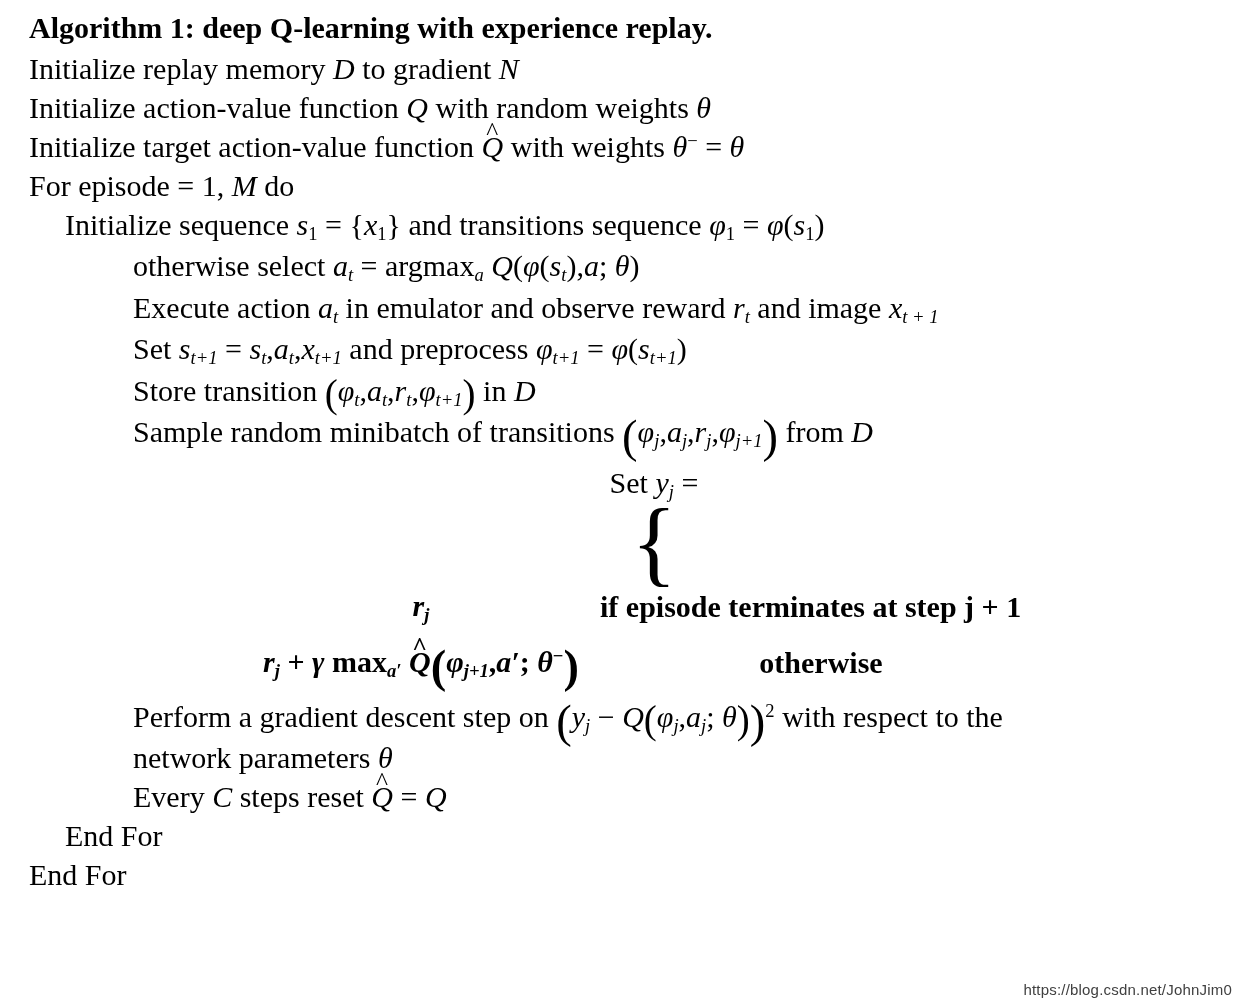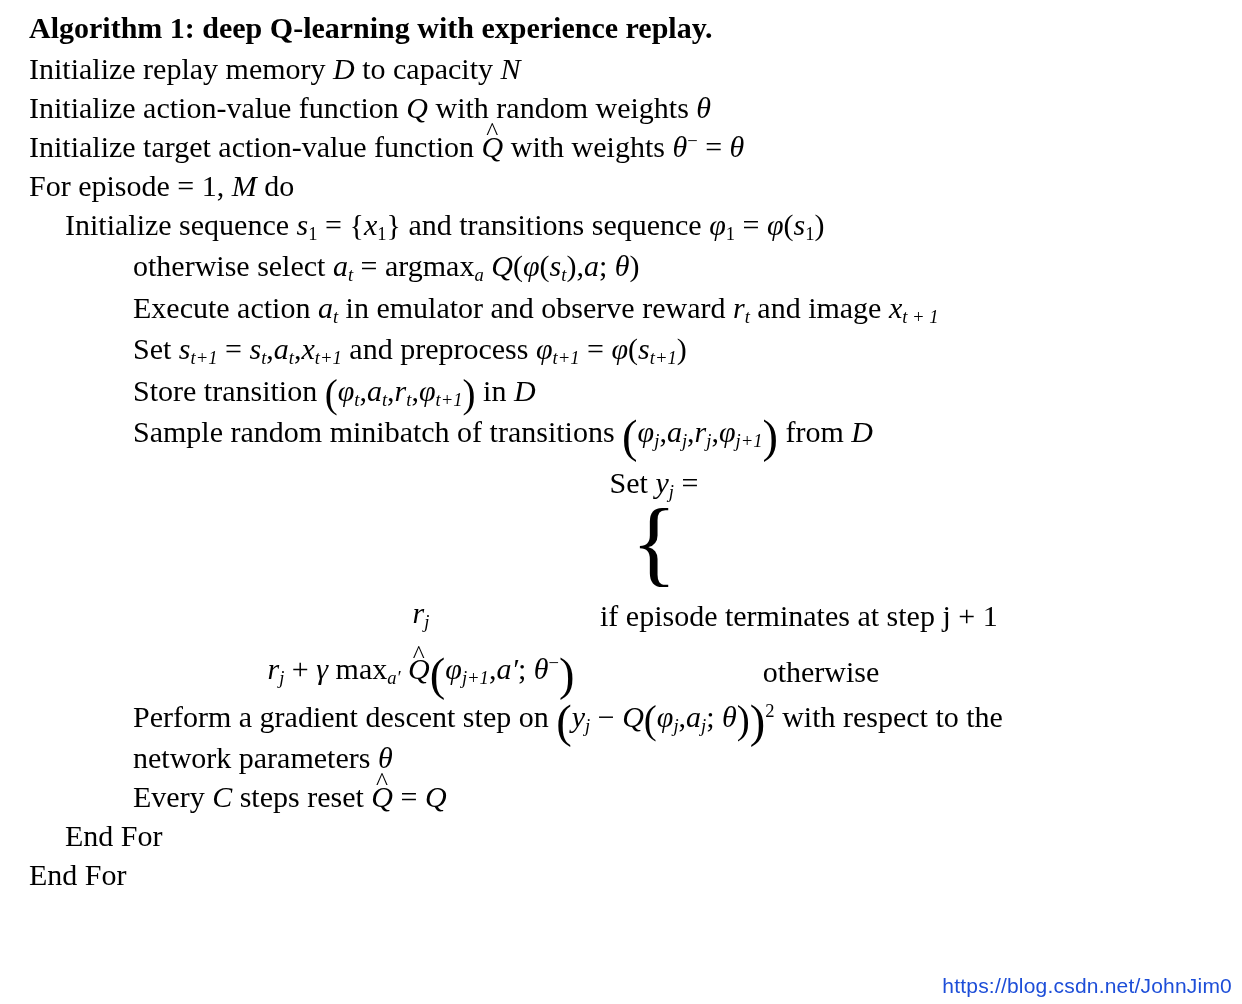--- a/index.html
+++ b/index.html
@@ -95,23 +95,24 @@
     font-family: "Liberation Serif", serif;
     margin: 0 6px 0 2px;
     font-weight: 300;
   }
   .cases-body {
     display: flex;
     flex-direction: column;
   }
   .case-line {
     display: flex;
-    align-items: flex-end;
+    align-items: center;
     white-space: nowrap;
     height: 56px;
+    font-weight: bold;
   }
   .case-expr {
     width: 330px;
     text-align: center;
   }
   .case-cond {
     padding-left: 14px;
   }
   .case-cond.center {
     width: 470px;
@@ -120,34 +121,34 @@
   }
   .grad-line {
     padding-left: 104px;
     white-space: nowrap;
   }
   .watermark {
     position: absolute;
     right: 10px;
     bottom: 6px;
     font-family: "Liberation Sans", sans-serif;
-    font-size: 21px;
-    color: #1d4ed8;
+    font-size: 15px;
+    color: #404040;
     letter-spacing: 0.2px;
   }
 </style>
 </head>
 <body>
 
 <div class="algo">
 
   <div class="line title">Algorithm 1: deep Q-learning with experience replay.</div>
 
   <div class="line">
-    <span>Initialize replay memory </span><span class="mi">D</span><span> to capacity </span><span class="mi">N</span>
+    <span>Initialize replay memory </span><span class="mi">D</span><span> to gradient </span><span class="mi">N</span>
   </div>
 
   <div class="line">
     <span>Initialize action-value function </span><span class="mi">Q</span><span> with random weights </span><span class="mi">θ</span>
   </div>
 
   <div class="line">
     <span>Initialize target action-value function </span><span class="hatwrap"><span class="hat">^</span><span class="mi">Q</span></span><span> with weights </span><span class="mi">θ</span><span class="sup">−</span><span> = </span><span class="mi">θ</span>
   </div>
 

